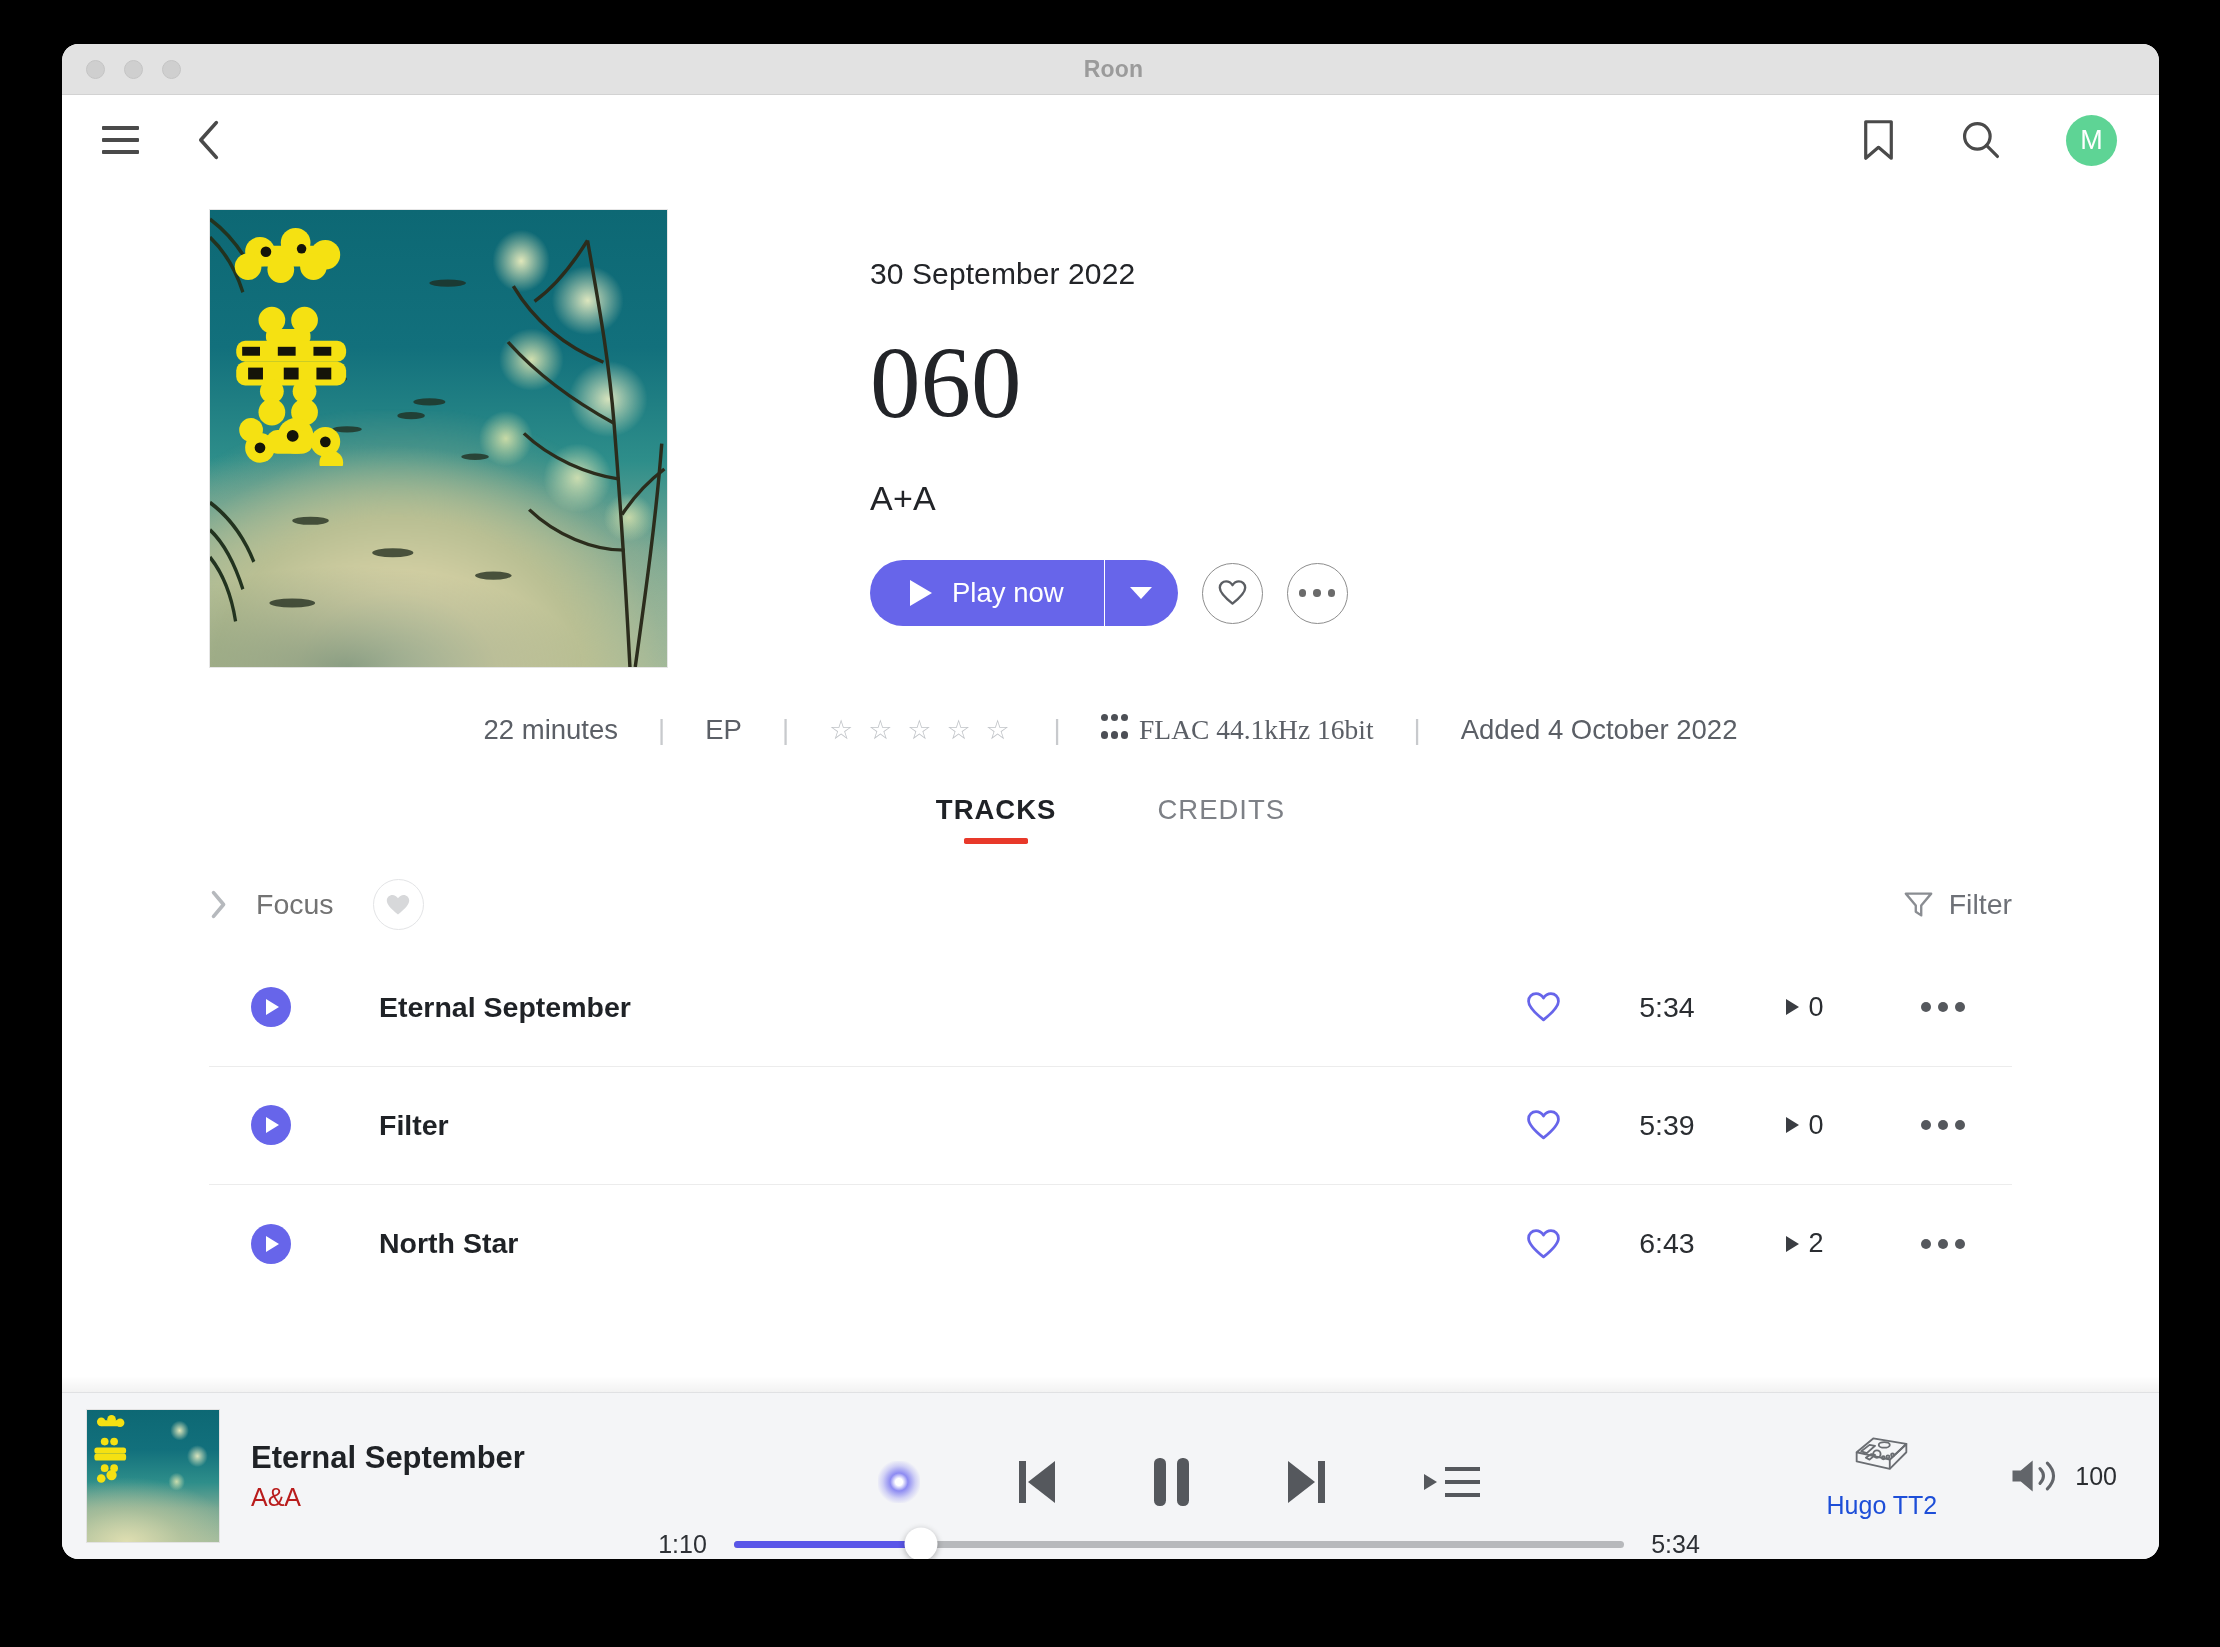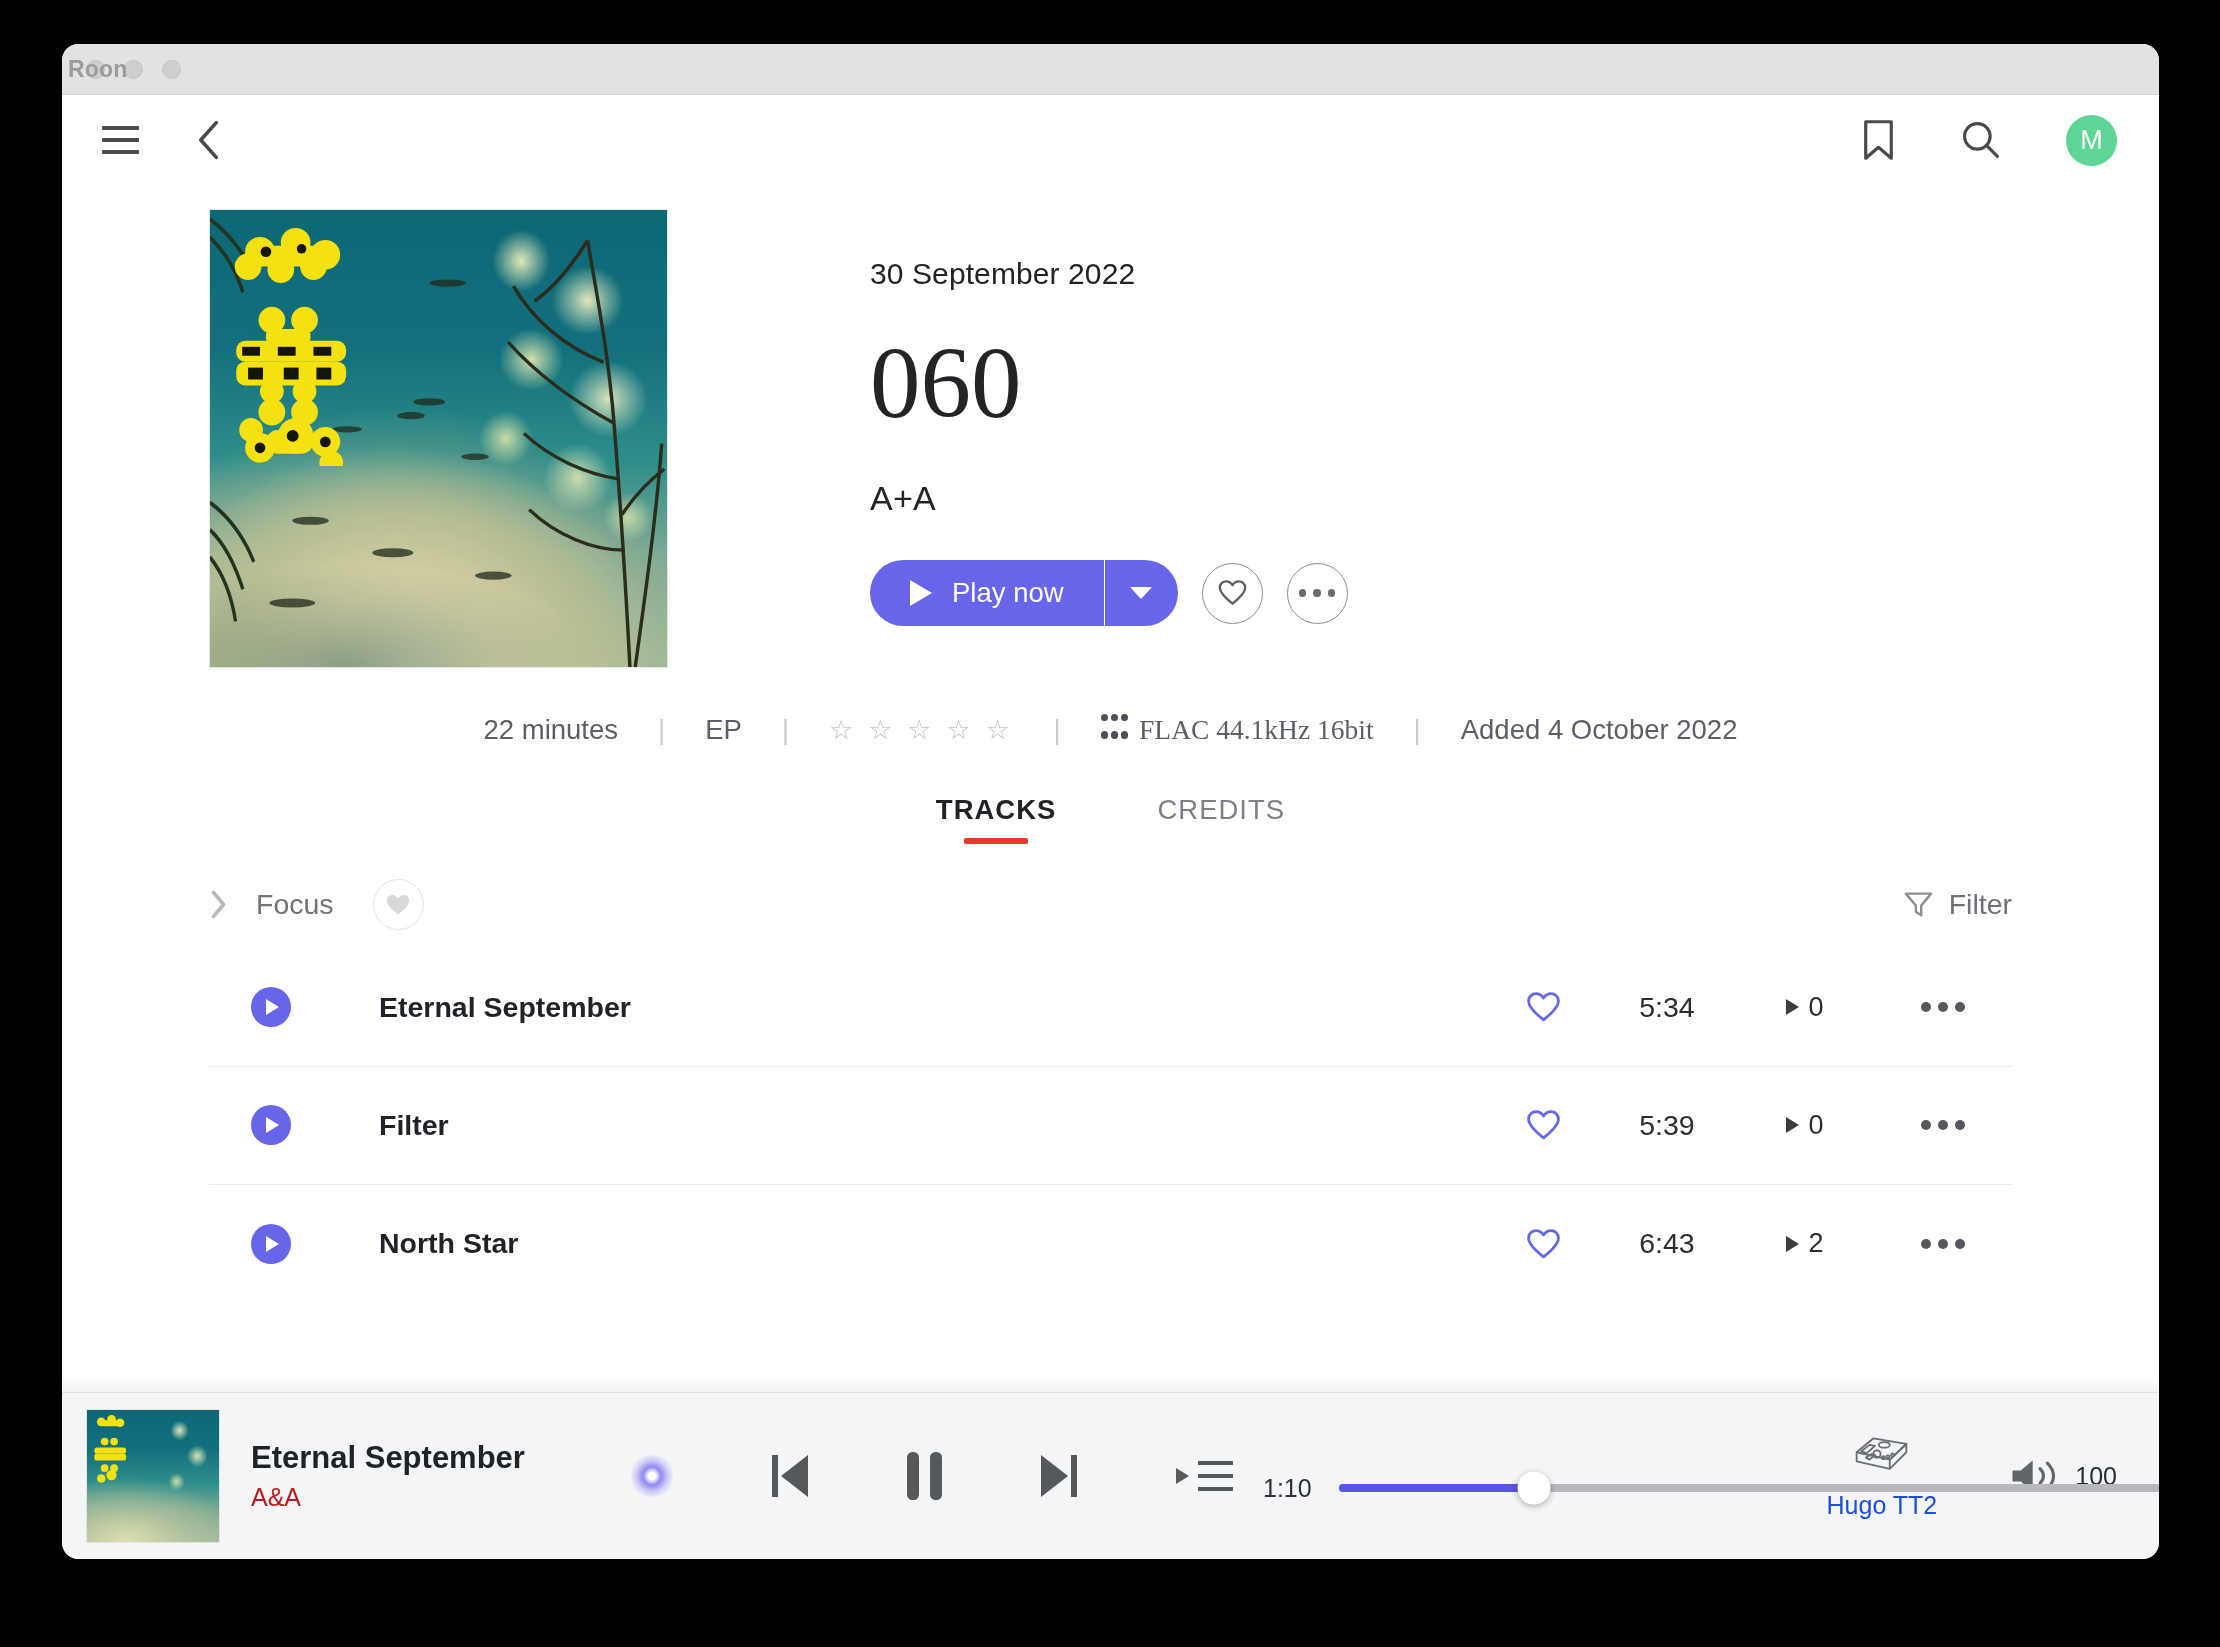--- a/index.html
+++ b/index.html
@@ -45,20 +45,21 @@
     margin-left: 24px;
   }
   .dot {
     width: 19px; height: 19px; border-radius: 50%;
     background: #cfcfcf;
     border: 0.9px solid #c4c4c4;
   }
   .win-title {
     position: absolute;
     left: 6px; right: 0;
+    text-align: center;
     font-size: 23px;
     font-weight: bold;
     color: #9b9b9b;
     letter-spacing: 0.2px;
   }
 
   
   .topnav {
     flex: 0 0 90px;
     display: flex;
@@ -322,21 +323,21 @@
     flex: 0 0 134px;
   }
   .np-text { overflow: hidden; }
   .np-title { font-size: 31px; font-weight: bold; color: #1f2226; white-space: nowrap; }
   .np-artist { font-size: 25px; color: #b91c1c; margin-top: 7.3px; }
 
   .center-col {
     position: absolute;
     left: 569px; right: 432px;
     top: 0; bottom: 0;
-    display: flex; flex-direction: row; justify-content: space-between;
+    display: flex; flex-direction: column; justify-content: flex-end;
   }
   .transport { display: flex; align-items: center; justify-content: center; gap: 99px; }
   .t-btn { cursor: pointer; display: flex; align-items: center; justify-content: center; }
 
   .radio-ico { width: 42px; height: 42px; position: relative; }
   .radio-ico .glow {
     position: absolute; inset: 0;
     background: radial-gradient(circle at 50% 50%, #ffffff 0%, #ffffff 12%, #8d8bf2 30%, rgba(141,139,242,0.35) 55%, rgba(141,139,242,0) 75%);
   }
 

